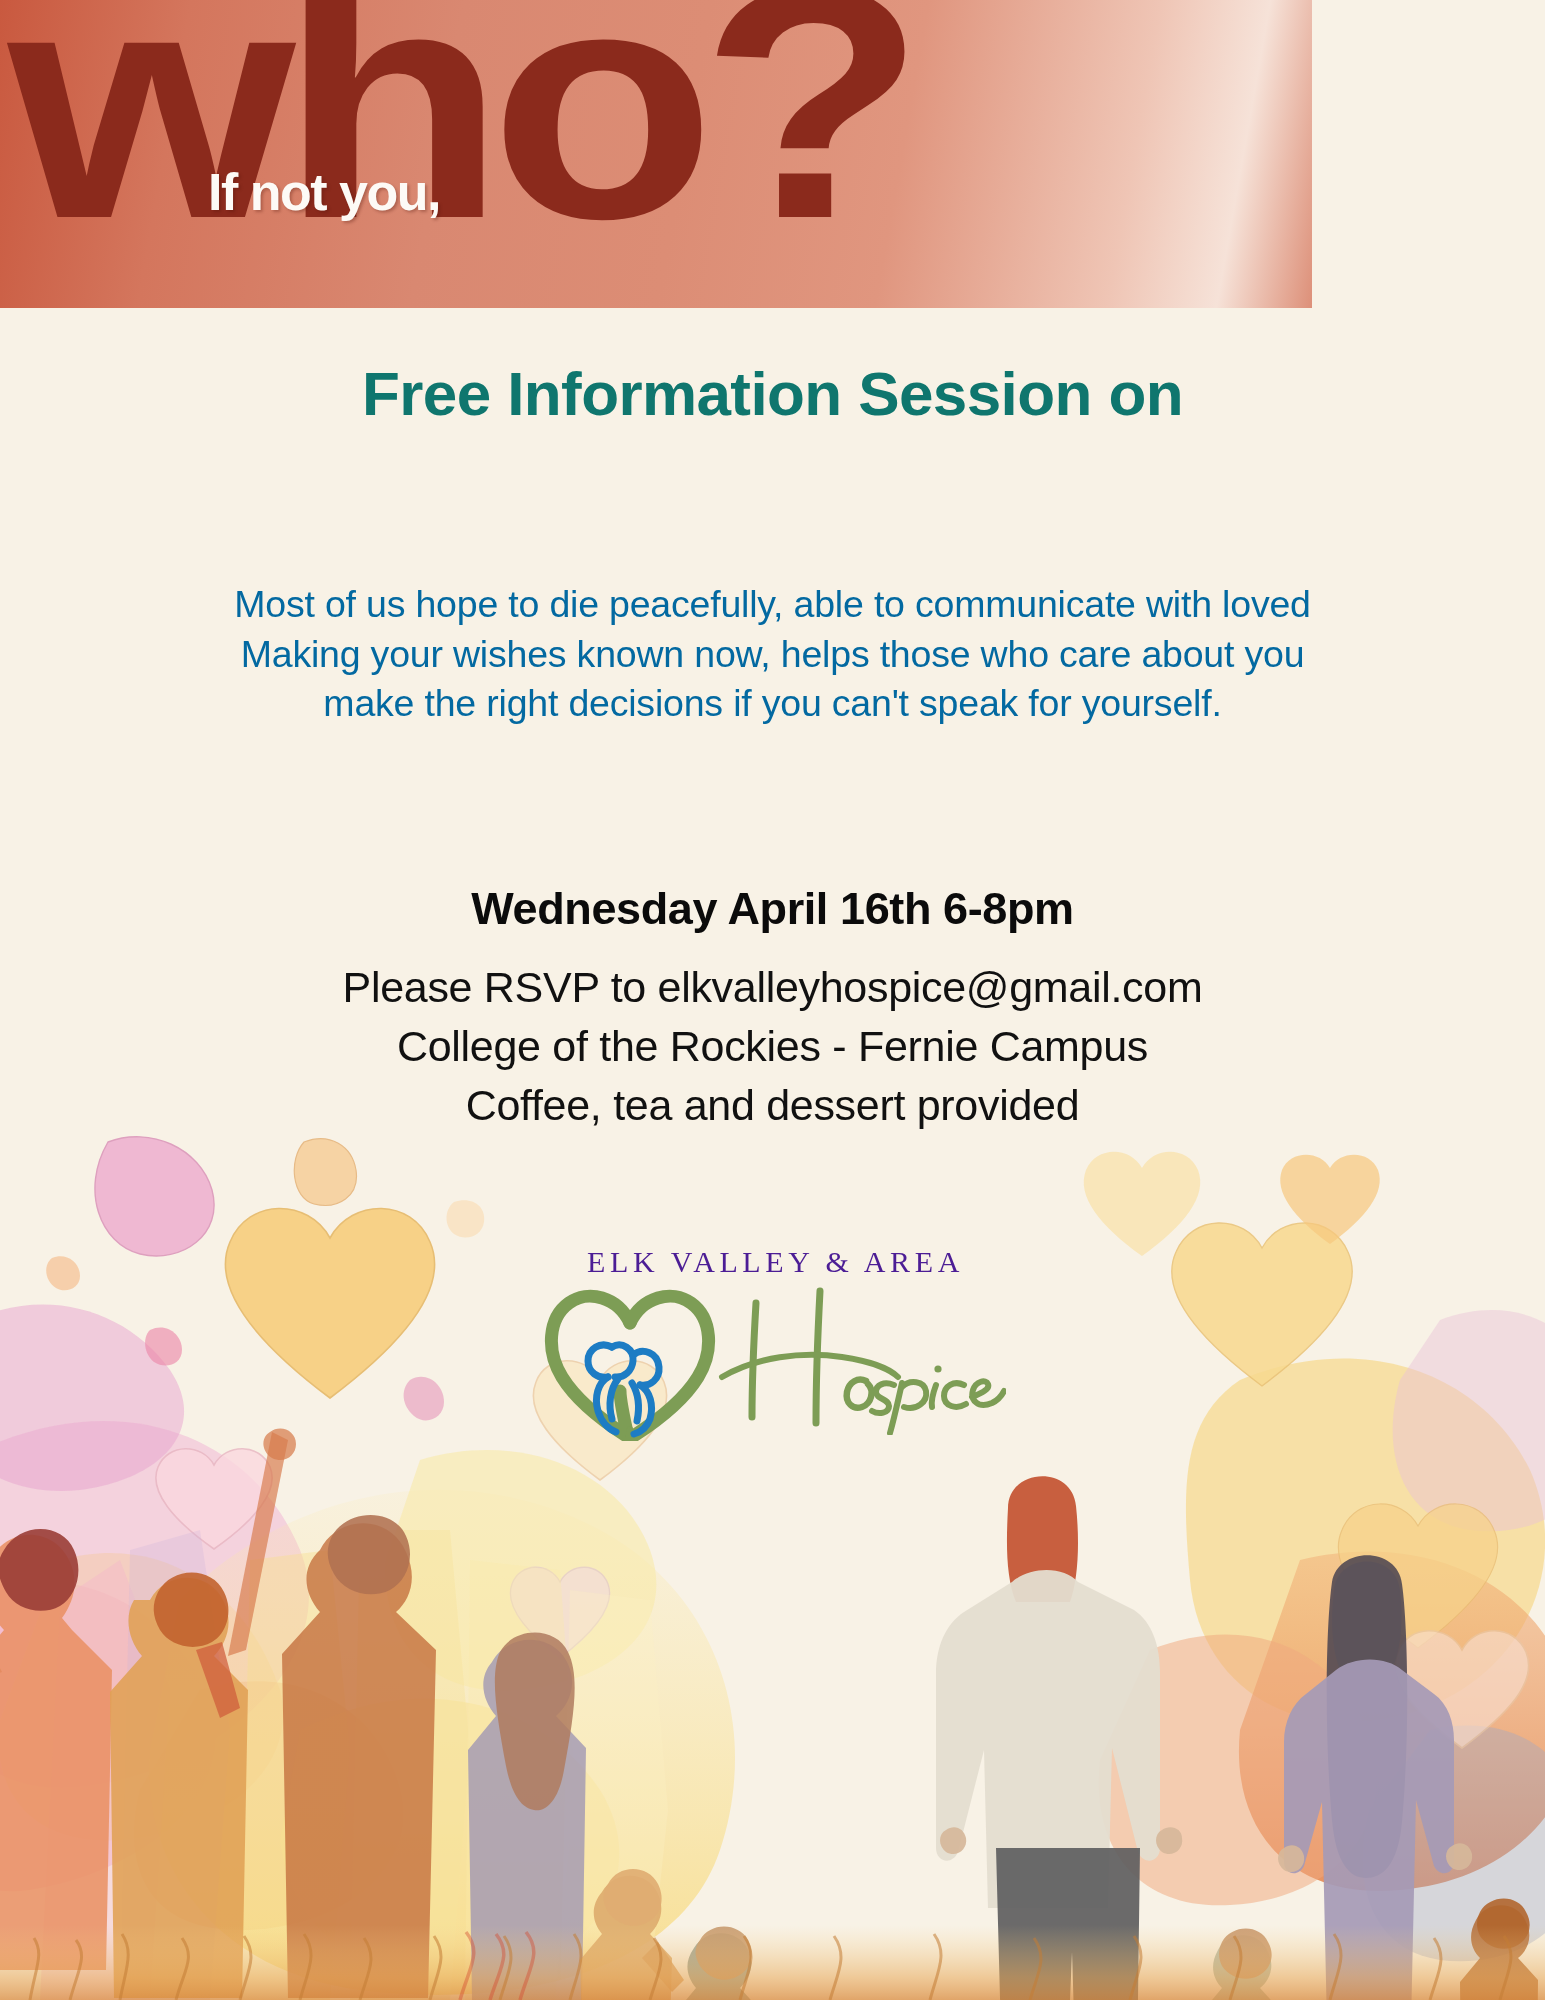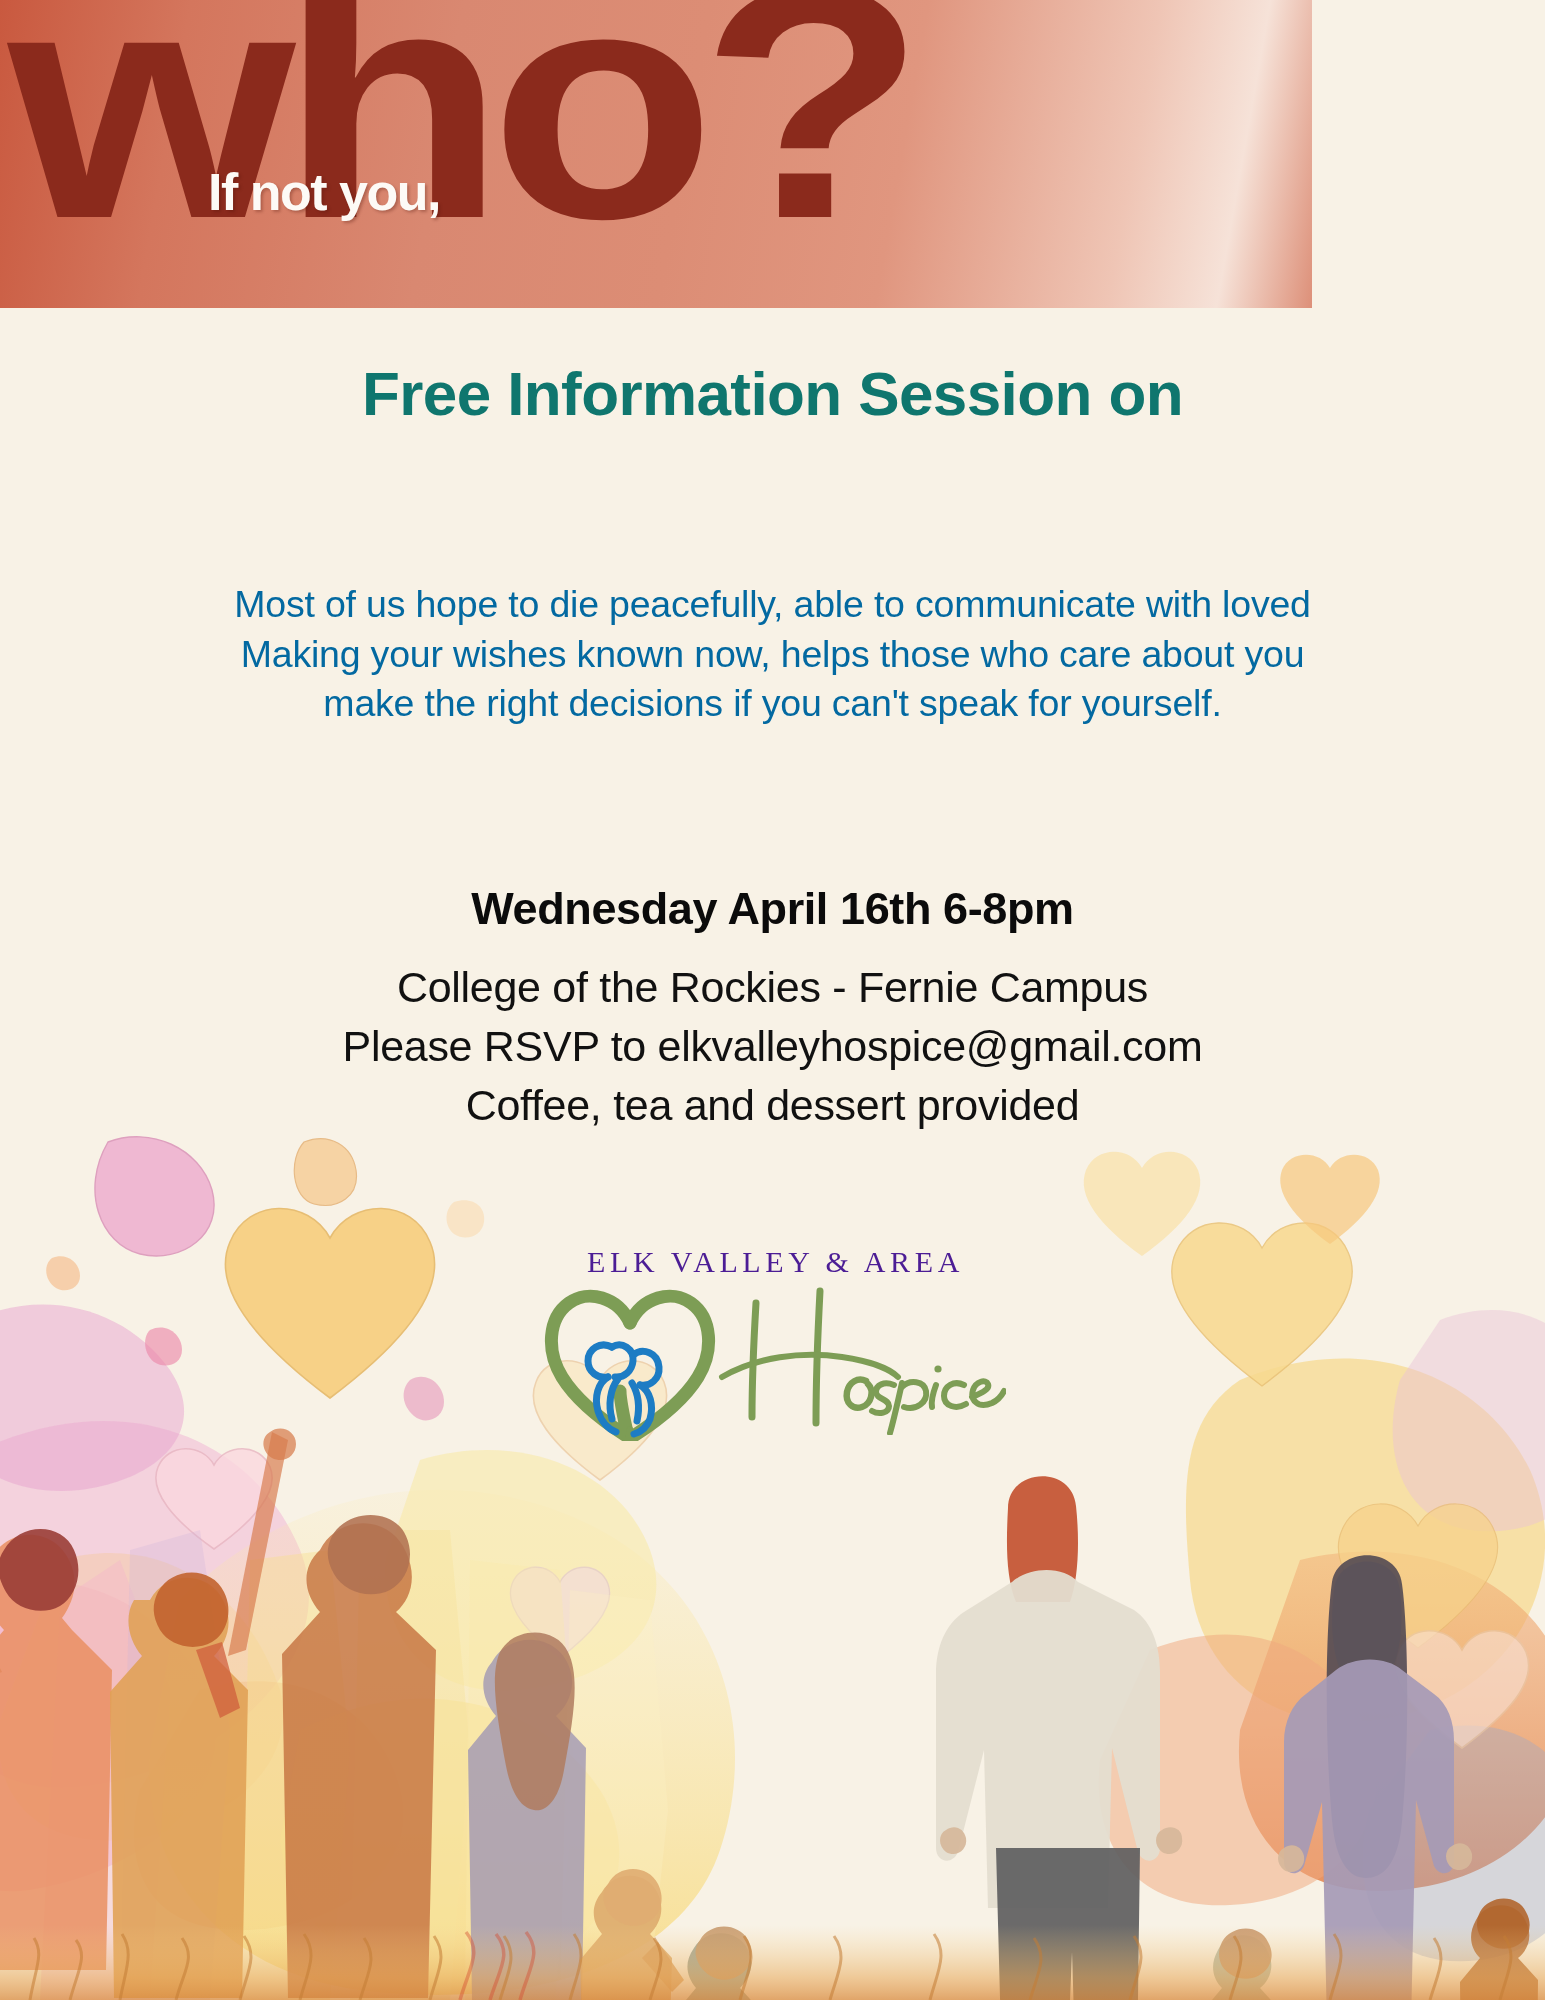--- a/index.html
+++ b/index.html
@@ -148,22 +148,22 @@
   </div>
 
   <div id="intro">
     <div>Most of us hope to die peacefully, able to communicate with loved</div>
     <div>Making your wishes known now, helps those who care about you</div>
     <div>make the right decisions if you can't speak for yourself.</div>
   </div>
 
   <div id="details">
     <div class="dateline">Wednesday April 16th 6-8pm</div>
+    <div class="line">Please RSVP to elkvalleyhospice@gmail.com</div>
     <div class="line">College of the Rockies - Fernie Campus</div>
-    <div class="line">Please RSVP to elkvalleyhospice@gmail.com</div>
     <div class="line">Coffee, tea and dessert provided</div>
   </div>
 
   <div id="art">
     <svg viewBox="0 0 1545 870" xmlns="http://www.w3.org/2000/svg">
       <defs>
         <linearGradient id="gGlowY" x1="0" y1="0" x2="0" y2="1">
           <stop offset="0%" stop-color="#fbe9a8" stop-opacity="0.15"></stop>
           <stop offset="100%" stop-color="#f7d877" stop-opacity="0.78"></stop>
         </linearGradient>

